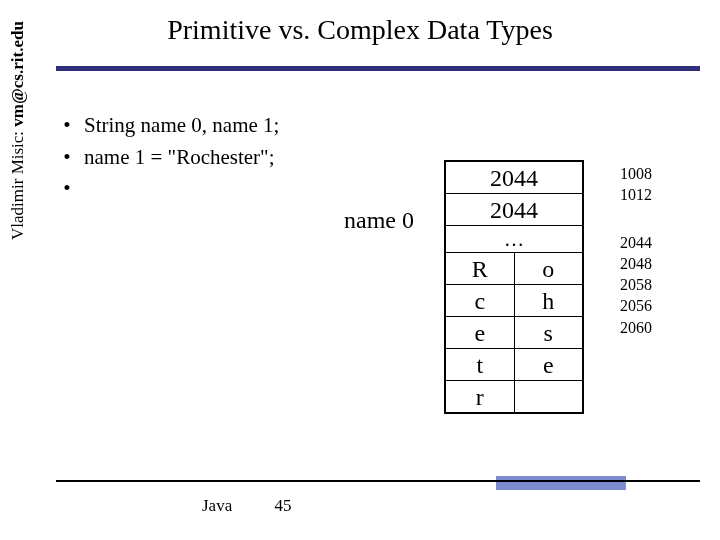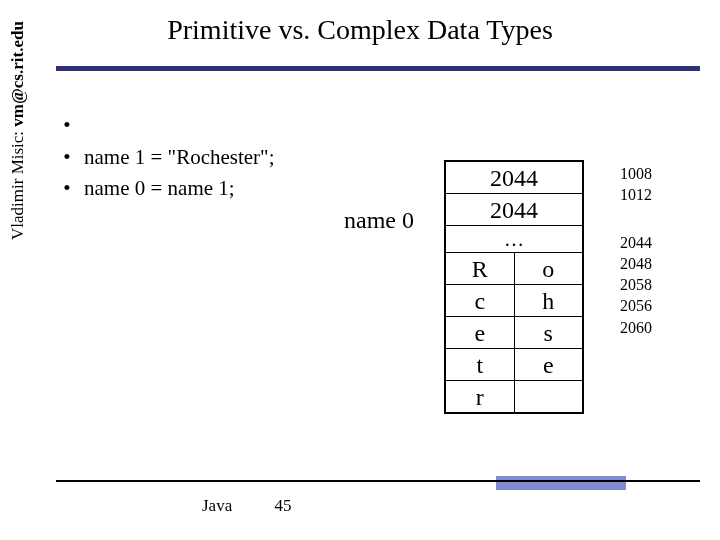--- a/index.html
+++ b/index.html
@@ -74,28 +74,28 @@
 <div class="hrule"></div>
 
 <div class="sidebar">
   <span>Vladimir Misic:</span>
   <span class="email">vm@cs.rit.edu</span>
 </div>
 
 <div class="bullets">
   <div class="row">
     <span class="dotc">•</span>
+    <span>String name 0, name 1;</span>
   </div>
   <div class="row">
     <span class="dotc">•</span>
     <span>name 1 = "Rochester";</span>
   </div>
   <div class="row">
     <span class="dotc">•</span>
-    <span>name 0 = name 1;</span>
   </div>
 </div>
 
 <div class="varlabels">
   <div>name 0</div>
 </div>
 
 <table class="memtable">
   <tbody>
       <tr>

